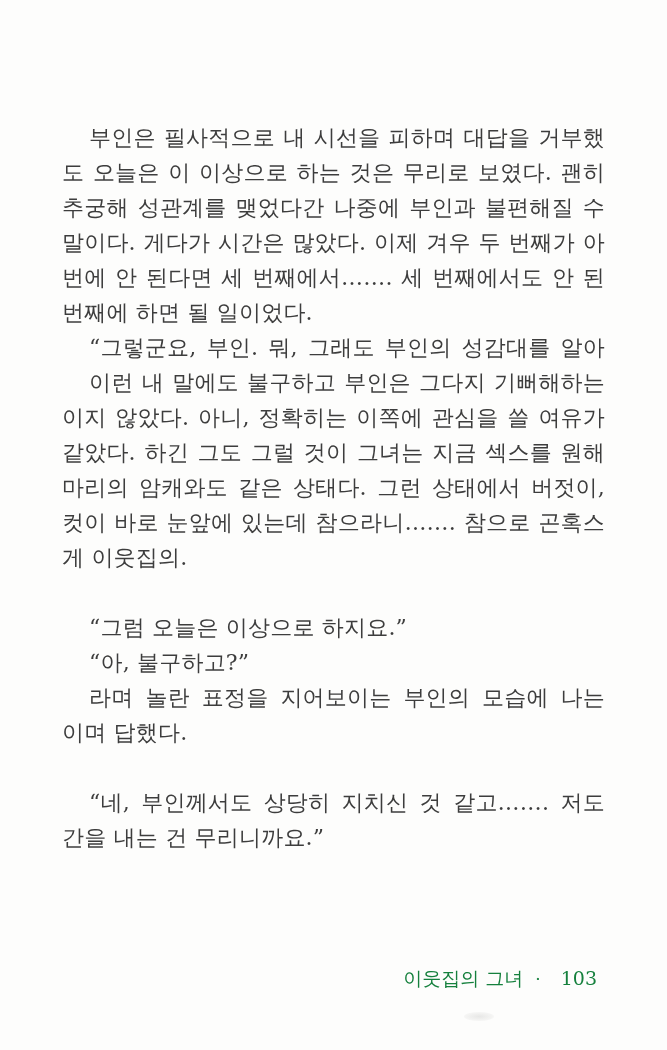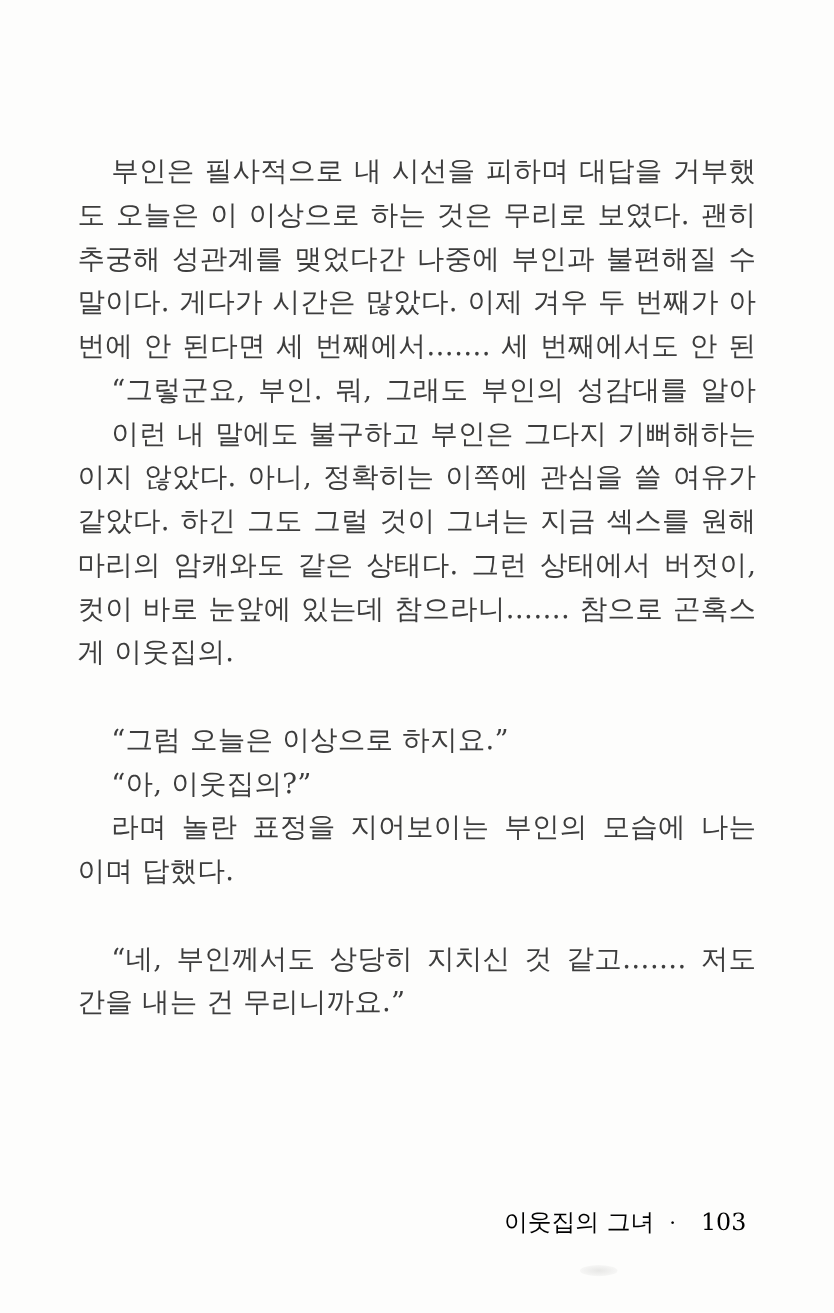--- a/index.html
+++ b/index.html
@@ -49,21 +49,21 @@
   }
   .spacer {
     height: 35px;
   }
   .footer {
     position: absolute;
     top: 966px;
     right: 70px;
     font-size: 19px;
     line-height: 24px;
-    color: #000000;
+    color: #15803d;
     white-space: nowrap;
   }
   .footer .sep {
     display: inline-block;
     margin: 0 20px 0 12px;
     font-size: 17px;
   }
   
   .smudge {
     position: absolute;
@@ -81,20 +81,21 @@
 <div class="page">
 
   <div class="text-block">
 
     <div class="para">
       <div class="ln j ind">부인은 필사적으로 내 시선을 피하며 대답을 거부했다. 아무래</div>
       <div class="ln j">도 오늘은 이 이상으로 하는 것은 무리로 보였다. 괜히 억지로</div>
       <div class="ln j">추궁해 성관계를 맺었다간 나중에 부인과 불편해질 수도 있으니</div>
       <div class="ln j">말이다. 게다가 시간은 많았다. 이제 겨우 두 번째가 아닌가? 이</div>
       <div class="ln j">번에 안 된다면 세 번째에서……. 세 번째에서도 안 된다면 네</div>
+      <div class="ln">번째에 하면 될 일이었다.</div>
     </div>
 
     <div class="para">
       <div class="ln j ind">“그렇군요, 부인. 뭐, 그래도 부인의 성감대를 알아낸 것만 해</div>
     </div>
 
 
     <div class="para">
       <div class="ln j ind">이런 내 말에도 불구하고 부인은 그다지 기뻐해하는 모습을 보</div>
       <div class="ln j">이지 않았다. 아니, 정확히는 이쪽에 관심을 쓸 여유가 없는 것</div>
@@ -104,21 +105,21 @@
       <div class="ln">게 이웃집의.</div>
     </div>
 
     <div class="spacer"></div>
 
     <div class="para">
       <div class="ln ind">“그럼 오늘은 이상으로 하지요.”</div>
     </div>
 
     <div class="para">
-      <div class="ln ind">“아, 이웃집의?”</div>
+      <div class="ln ind">“아, 불구하고?”</div>
     </div>
 
     <div class="para">
       <div class="ln j ind">라며 놀란 표정을 지어보이는 부인의 모습에 나는 고개를 끄덕</div>
       <div class="ln">이며 답했다.</div>
     </div>
 
     <div class="spacer"></div>
 
     <div class="para">

